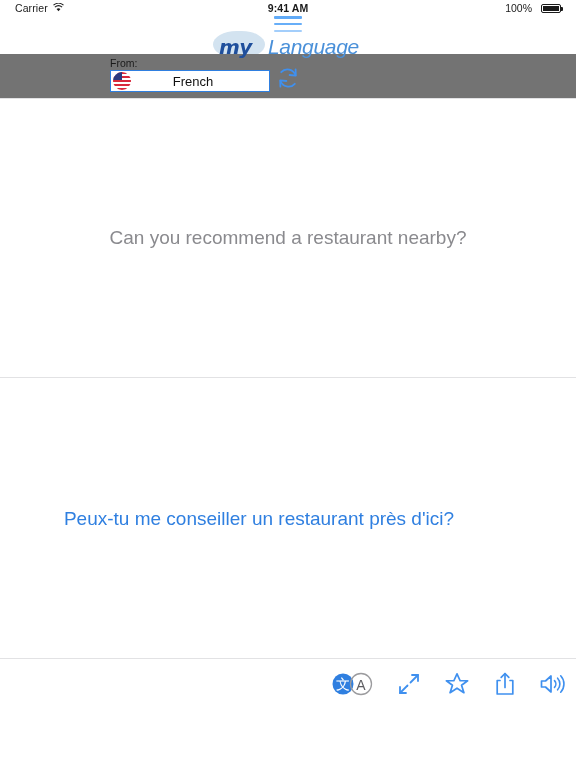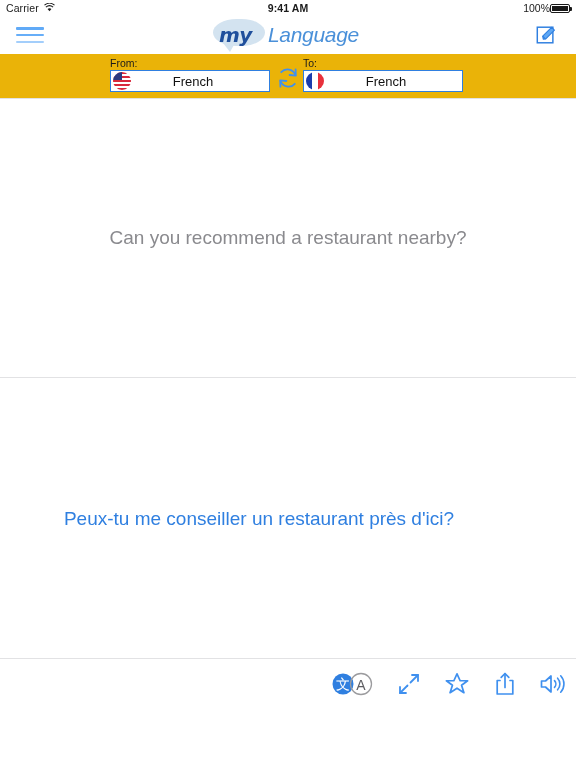--- a/index.html
+++ b/index.html
@@ -8,40 +8,40 @@
     font-family:"Liberation Sans", sans-serif;
     background:#ffffff;
     overflow:hidden;
   }
   #app { position:relative; width:576px; height:768px; background:#fff; }
 
   
   .statusbar{
     position:absolute; top:0; left:0; width:576px; height:16px;
     background:#ffffff; display:flex; align-items:center;
-    padding:0 6px; font-size:10.5px; color:#1a1a1a;
+    padding:0 15px; font-size:10.5px; color:#1a1a1a;
     font-family:"Liberation Sans", sans-serif;
   }
   .sb-left{ display:flex; align-items:center; gap:5px; }
   .sb-carrier{ font-size:10.5px; letter-spacing:.1px; }
   .sb-center{ position:absolute; left:0; right:0; text-align:center;
               font-size:10.5px; font-weight:bold; letter-spacing:.1px; }
-  .sb-right{ margin-left:auto; display:flex; align-items:center; gap:0; z-index:2;}
+  .sb-right{ margin-left:auto; display:flex; align-items:center; gap:9px; z-index:2;}
   .sb-pct{ font-size:10.5px; }
   .battery{ position:relative; width:20px; height:9px; border:1px solid #1a1a1a;
             border-radius:2px; }
   .battery i{ position:absolute; top:1px; left:1px; bottom:1px; right:1px;
               background:#1a1a1a; display:block; }
   .battery::after{ content:""; position:absolute; right:-3px; top:2.5px;
                    width:2px; height:4px; background:#1a1a1a; border-radius:0 1px 1px 0;}
 
   
   .navbar{
     position:absolute; top:16px; left:0; width:576px; height:38px;
-    background:#ffffff; display:flex; align-items:center;
+    background:#ffffff; display:flex; align-items:center;flex-direction:column;
   }
   .nav-btn{ width:60px; height:38px; display:flex; align-items:center;
             justify-content:center; cursor:pointer; }
   .hamburger{ width:28px; height:16px; display:flex; flex-direction:column;
               justify-content:space-between; }
   .hamburger span{ display:block; height:2.5px; border-radius:1px; background:#57a5f7; }
   .hamburger span:nth-child(1){ opacity:.95; }
   .hamburger span:nth-child(2){ opacity:.9; }
   .hamburger span:nth-child(3){ opacity:.55; }
 
@@ -64,21 +64,21 @@
   .logo-lang{
     position:relative; z-index:2; font-style:italic; font-weight:normal;
     font-size:21px; color:#4a90d9; letter-spacing:-0.3px;
     font-family:"Liberation Sans", sans-serif; margin-left:16px;
   }
   .compose-icon{ width:22px; height:22px; }
 
   
   .langbar{
     position:absolute; top:54px; left:0; width:576px; height:45px;
-    background:#eab308; border-bottom:1px solid #e2e2e4;
+    background:#737373; border-bottom:1px solid #e2e2e4;
   }
   .lang-group{ position:absolute; top:4px; }
   .lang-group.from{ left:110px; }
   .lang-group.to{ left:303px; }
   .lang-label{ font-size:10.5px; color:#1a1a1a; line-height:11px; margin-bottom:1px; }
   .lang-box{
     width:160px; height:22px; border:1.5px solid #2f7fe0; background:#fff;
     display:flex; align-items:center; cursor:pointer; position:relative;
   }
   .flag{ width:18px; height:18px; border-radius:50%; margin-left:2px;
@@ -194,31 +194,20 @@
 
     <div class="swap-btn">
       <svg width="28" height="28" viewBox="0 0 28 28">
         <path d="M21.5 11.2 A8.4 8.4 0 0 0 7.2 8.2" fill="none" stroke="#3f90ef" stroke-width="1.8" stroke-linecap="round"></path>
         <path d="M6.5 16.8 A8.4 8.4 0 0 0 20.8 19.8" fill="none" stroke="#3f90ef" stroke-width="1.8" stroke-linecap="round"></path>
         <path d="M21.6 5.3 L21.8 11.6 L15.6 11.0" fill="none" stroke="#3f90ef" stroke-width="1.8" stroke-linecap="round" stroke-linejoin="round"></path>
         <path d="M6.4 22.7 L6.2 16.4 L12.4 17.0" fill="none" stroke="#3f90ef" stroke-width="1.8" stroke-linecap="round" stroke-linejoin="round"></path>
       </svg>
     </div>
 
-    <div class="lang-group to">
-      <div class="lang-label">To:</div>
-      <div class="lang-box">
-        <span class="flag flag-fr">
-          <i></i>
-            <i></i>
-            <i></i>
-        </span>
-        <span class="lang-name">French</span>
-      </div>
-    </div>
   </div>
 
   <div class="pane-source">
     <div class="src-text">Can you recommend a restaurant nearby?</div>
   </div>
 
   <div class="pane-target">
     <div class="tgt-text">Peux-tu me conseiller un restaurant près d'ici?</div>
   </div>
 

